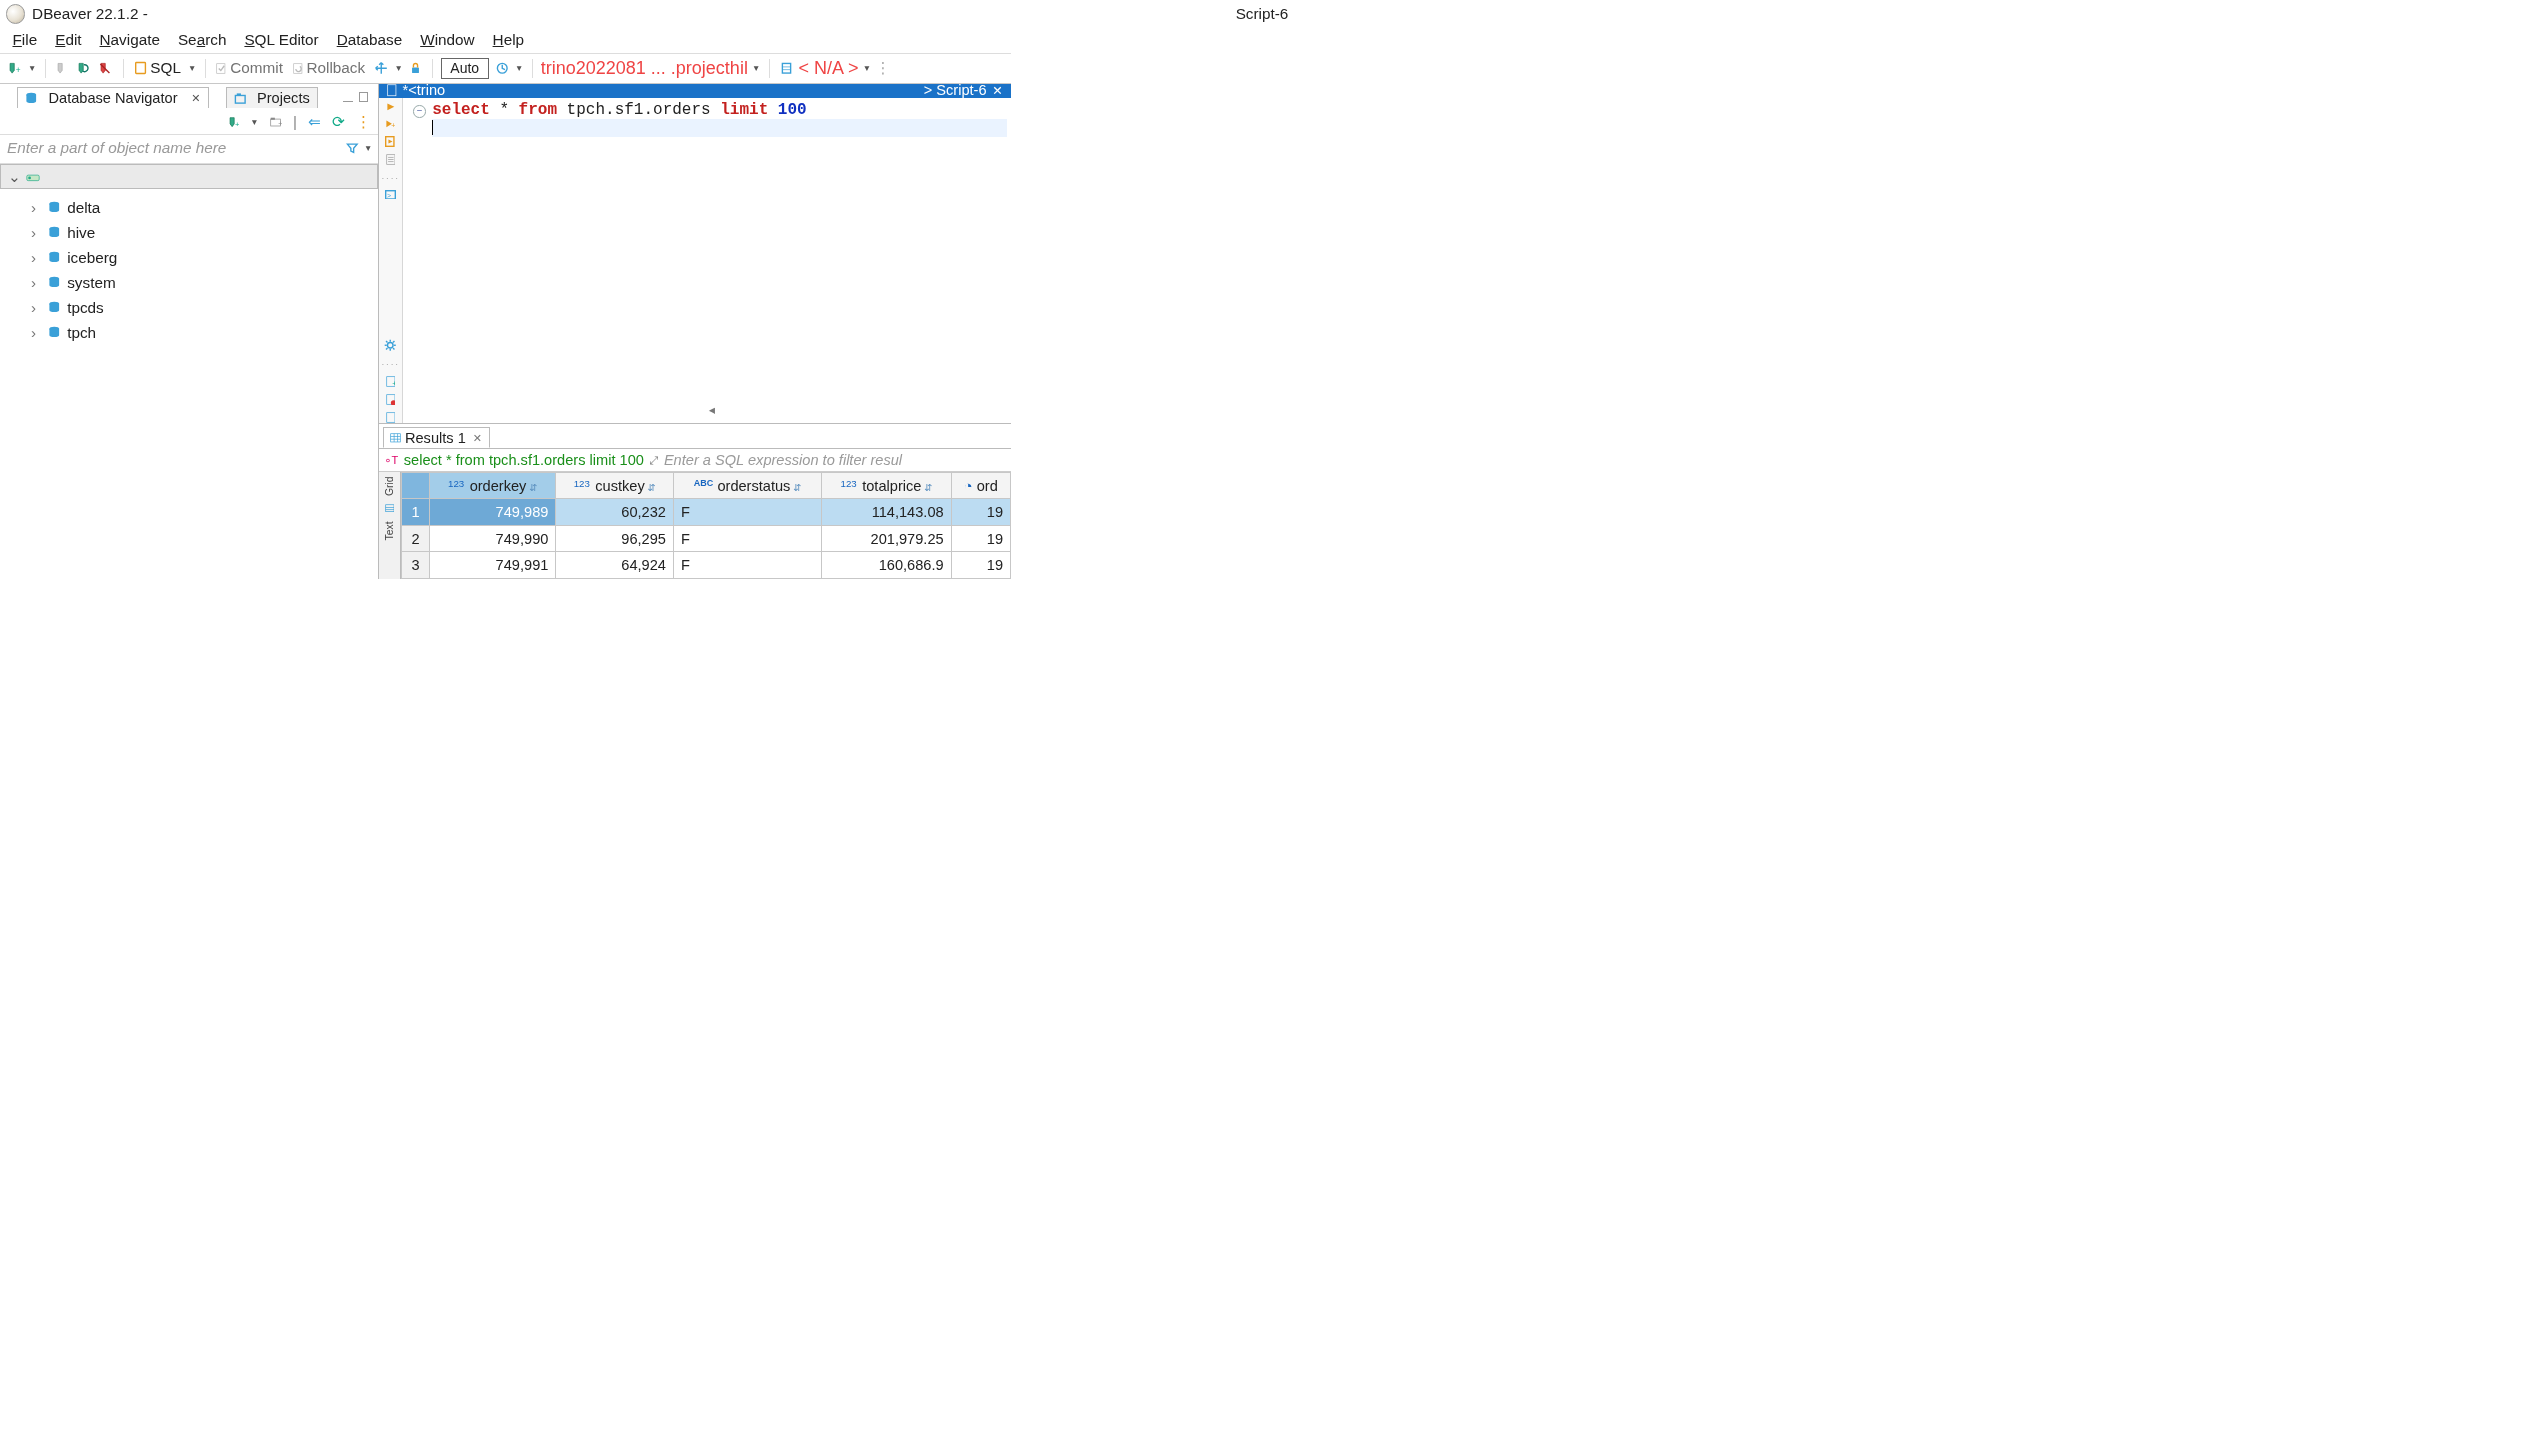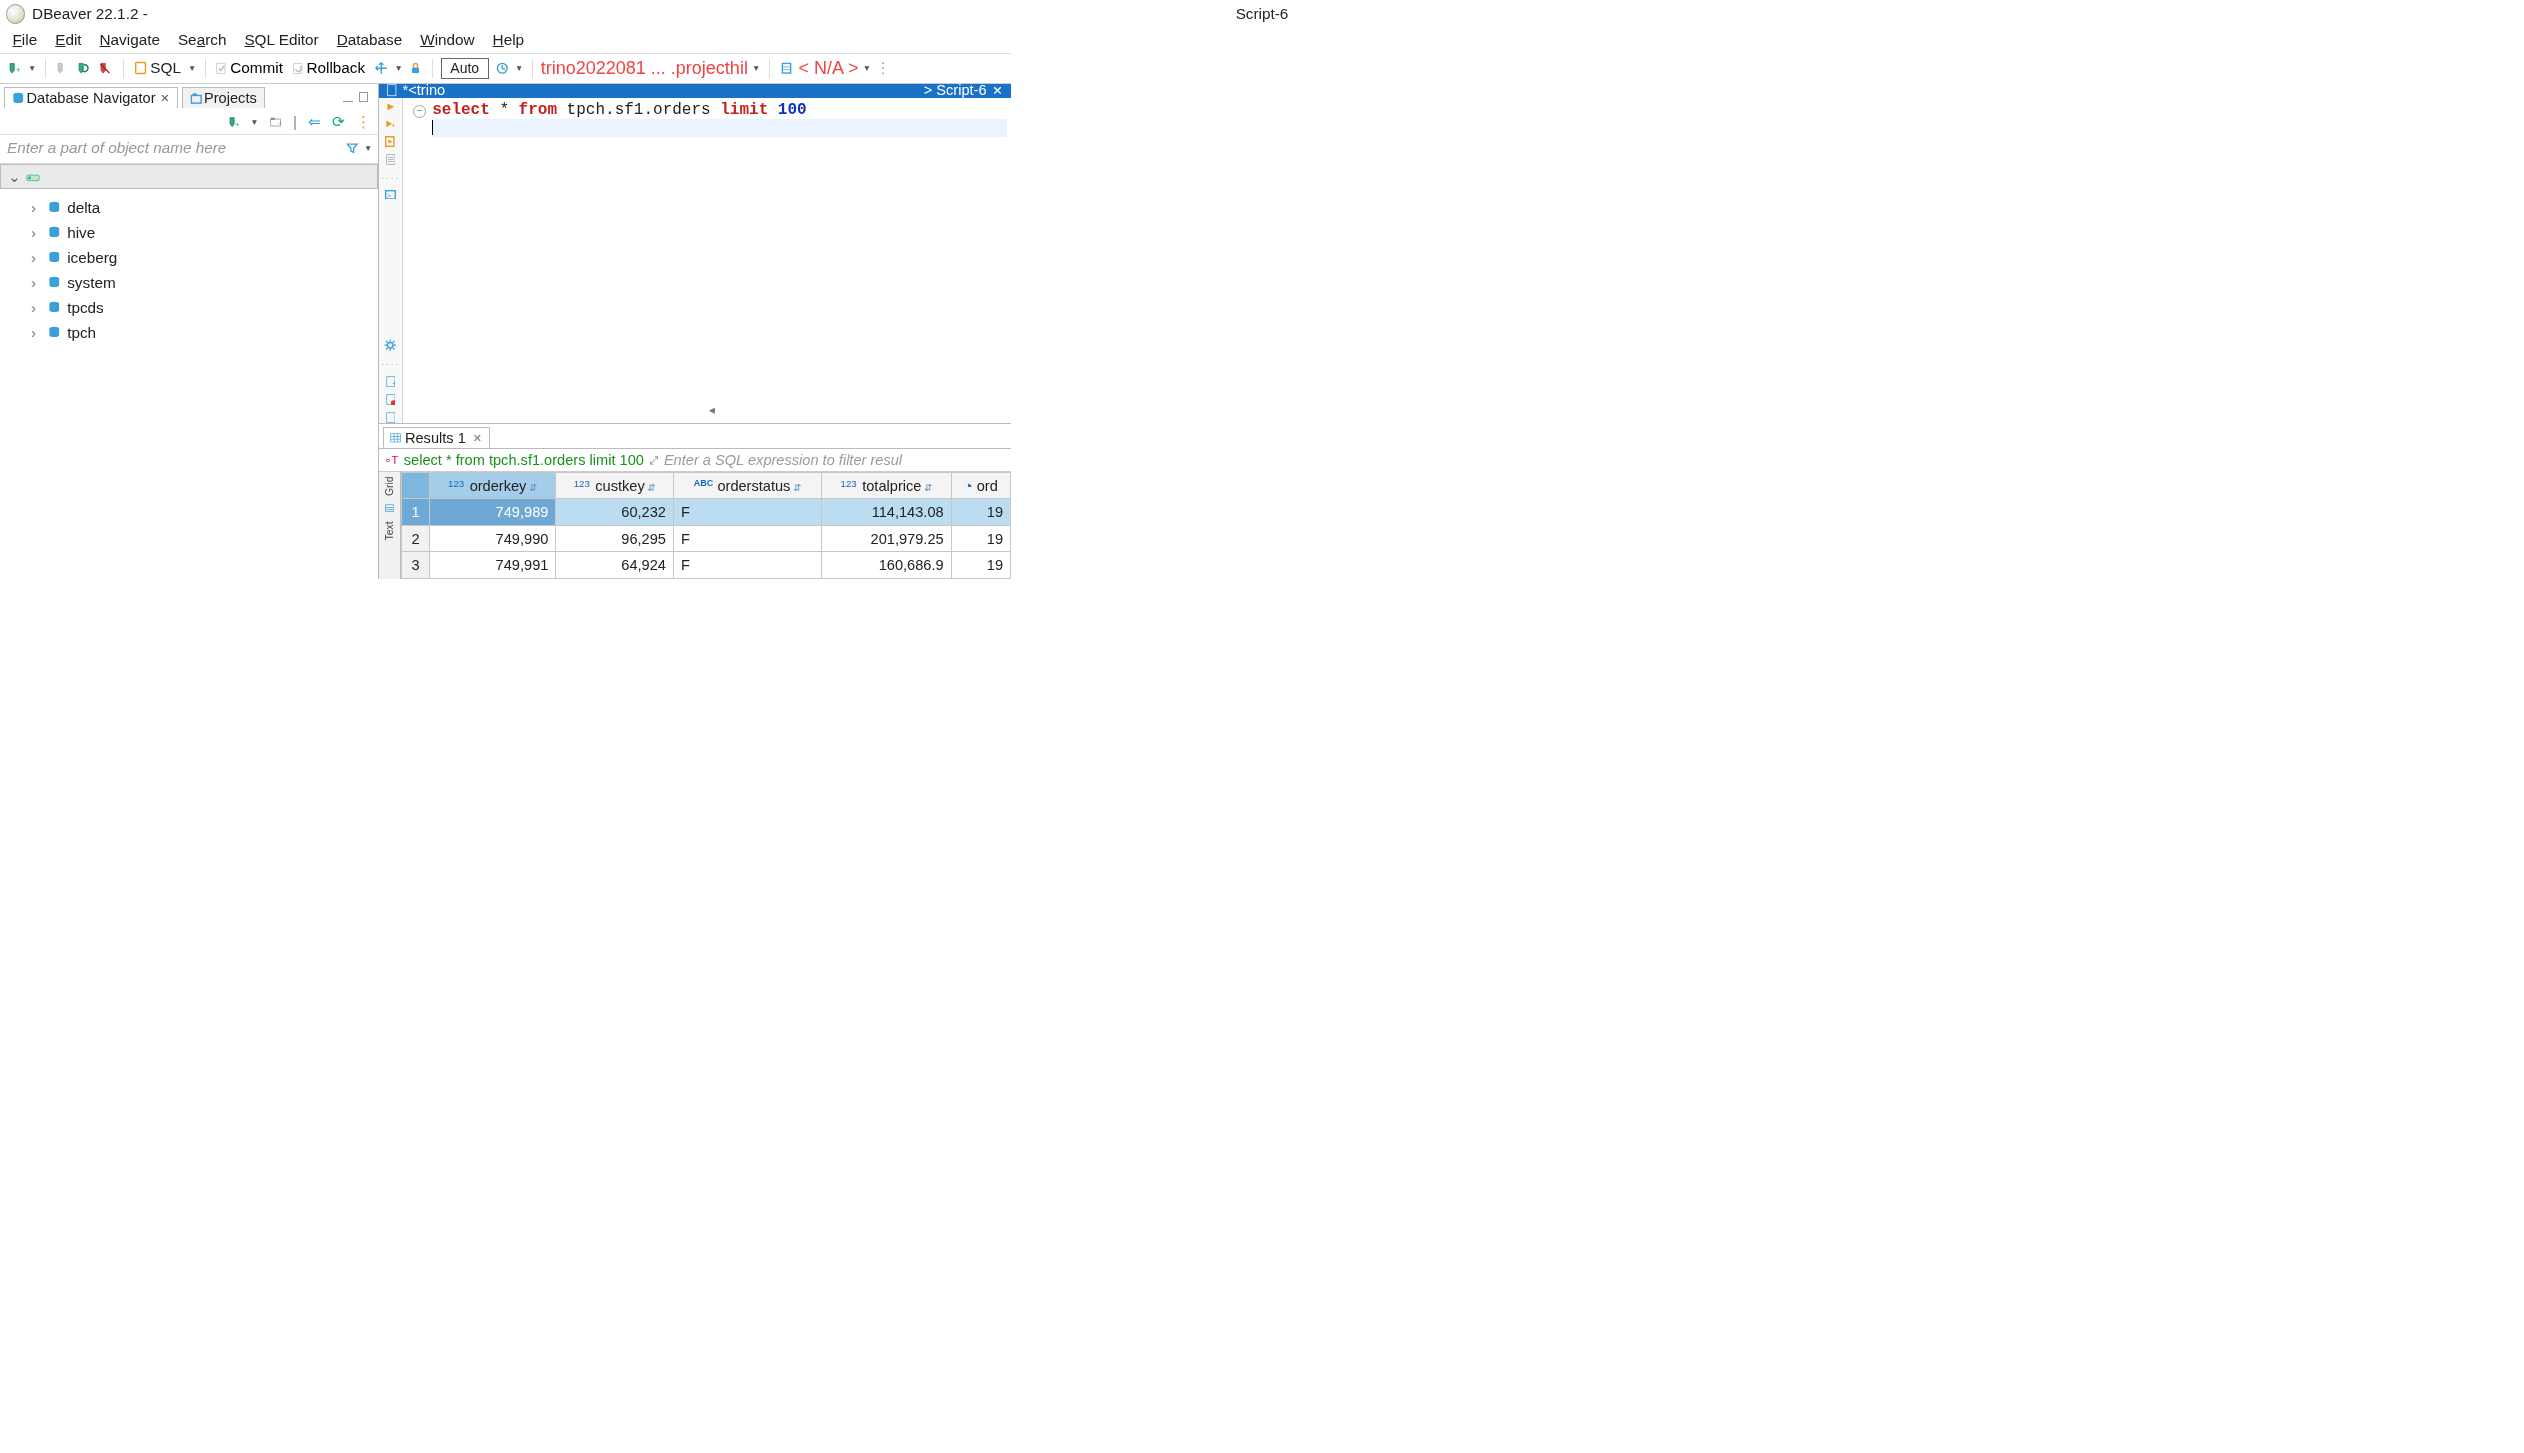--- a/index.html
+++ b/index.html
@@ -46,21 +46,21 @@
     height:31px; padding:0 5.6px;
     border-top:0.7px solid #ddd;
     border-bottom:0.7px solid #c8c8c8;
     background:#fff;
     gap:4.2px;
     font-size:15.3px;
     white-space:nowrap;
   }
   .vsep { width:0.7px; height:19.5px; background:#ddd; margin:0 4.2px; }
   .tb-btn { display:inline-flex; align-items:center; gap:2.8px; padding:1.4px 2.8px; }
-  .disabled { color:#000000;text-align:right; }
+  .disabled { color:#737373;text-align:right; }
   .dropdown-caret { font-size:8.4px; color:#555; }
   svg { display:block; }
   .auto-box {
     display:inline-flex; align-items:center; justify-content:center;
     border:0.7px solid #666; height:21px; padding:0 8.4px;
     font-size:14px;
   }
   .conn-label { font-size:18px; color:#ef4444; }
 
   
@@ -75,26 +75,26 @@
   }
   .right-pane { flex:1; display:flex; flex-direction:column; overflow:hidden; }
 
   
   .left-tabs-row {
     display:flex; align-items:center;
     background:#fff;
     height:26.5px;
   }
   .left-tab {
-    display:flex; align-items:center; gap:2px;
+    display:flex; align-items:center; gap:11px;
     padding:2.8px 7px 1.4px 7px;
     font-size:14.6px;
     border:0.7px solid #bbb; border-bottom:none;
     background:#fff;
-    margin-left:4px;
+    margin-left:17px;
   }
   .left-tab.inactive { background:#f2f2f2; }
   .left-tab .x { font-size:11px; color:#555; margin-left:2.8px; }
   .left-tabs-gap { flex:1; }
   .minmax { display:flex; gap:5.6px; padding-right:9.7px; color:#666;}
   .minmax span { display:inline-block; width:9.7px; height:9.7px; border:0.7px solid #999; }
 
   .left-toolbar2 {
     display:flex; align-items:center; justify-content:flex-end;
     padding:2.8px 7px; gap:11px;

